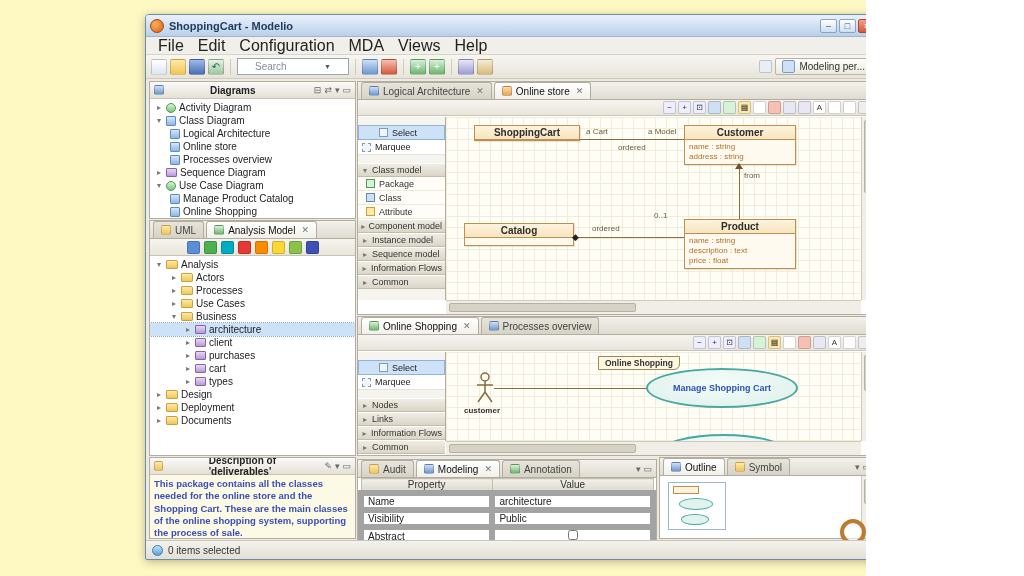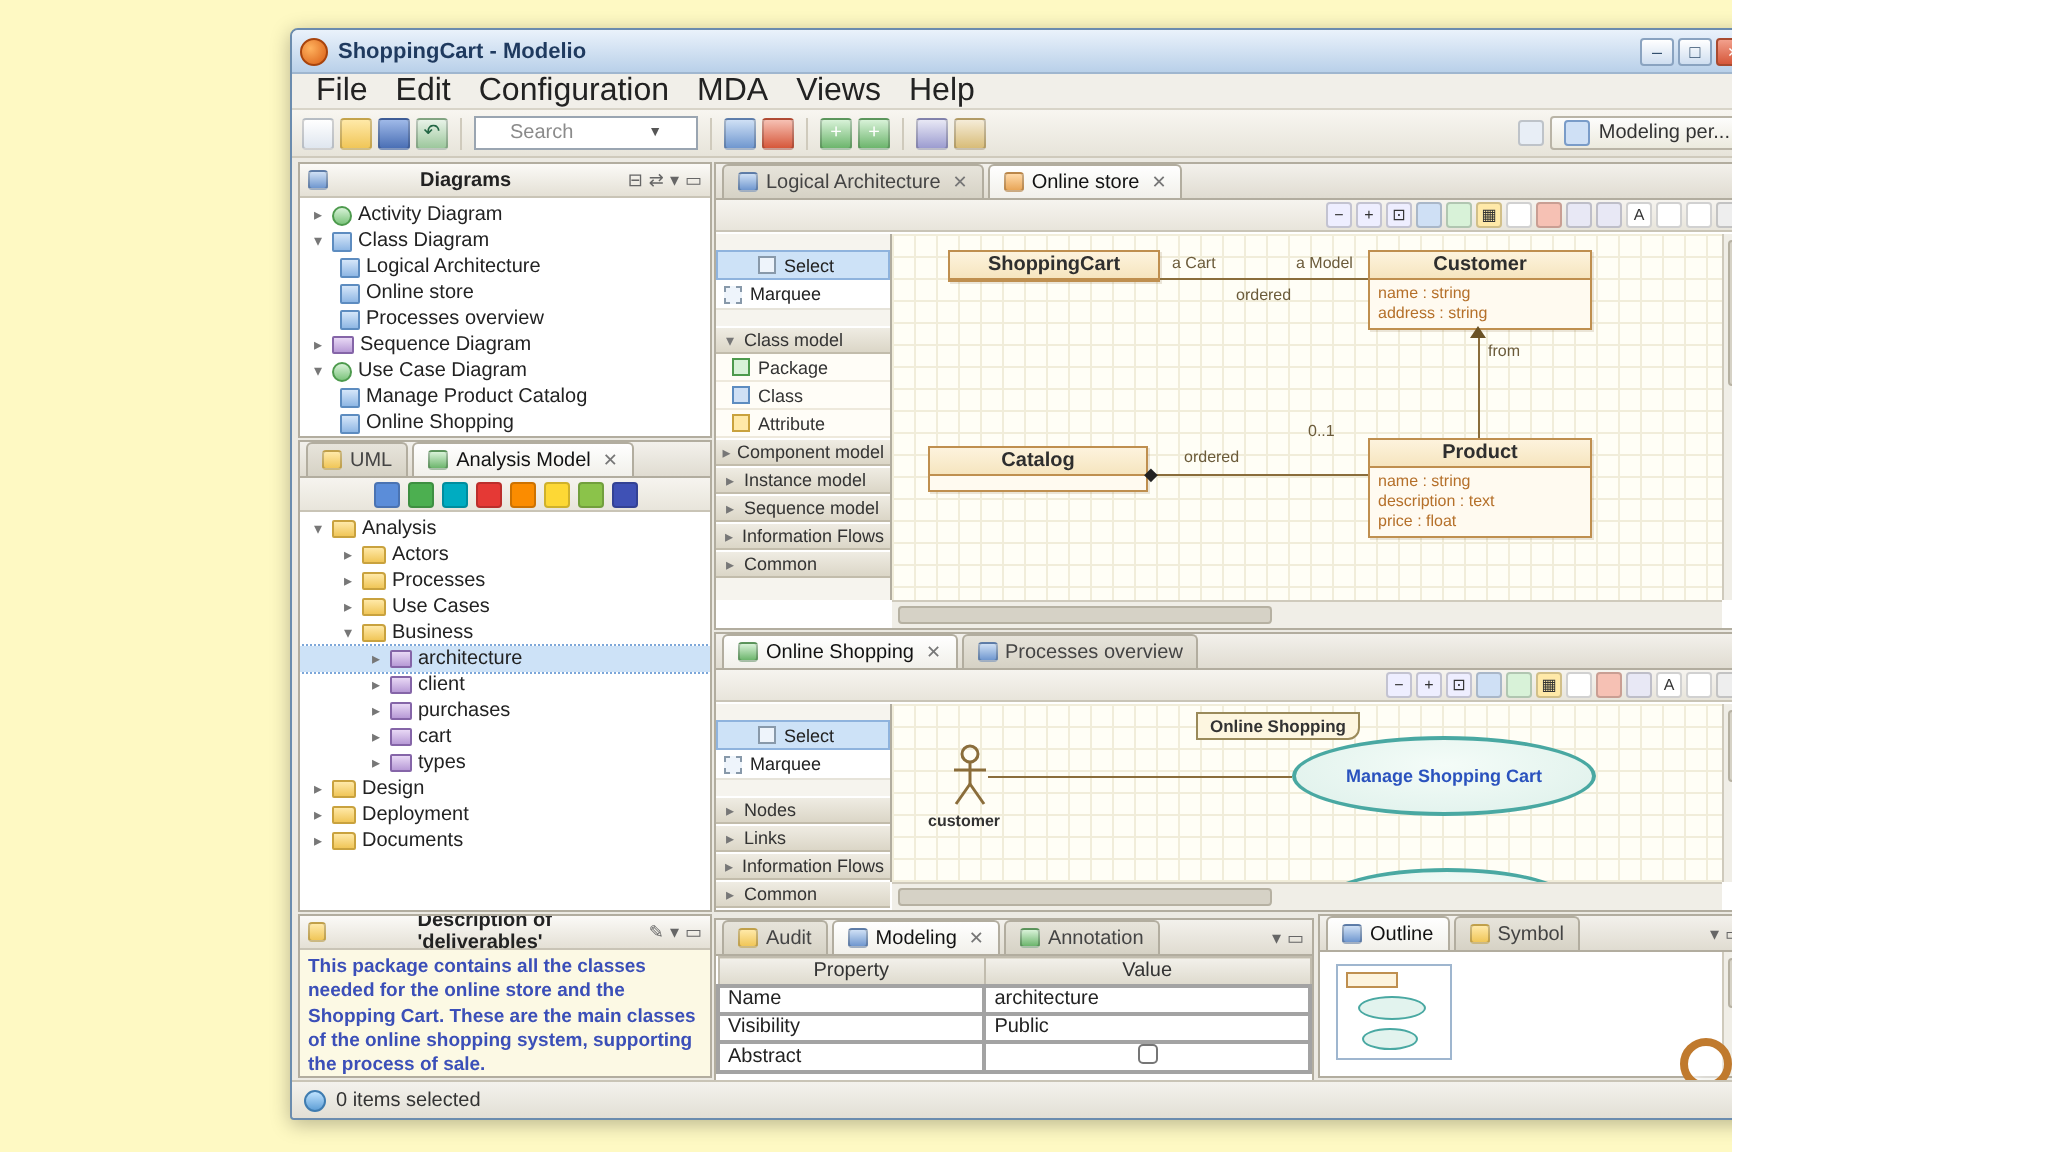--- a/index.html
+++ b/index.html
@@ -109,21 +109,21 @@
   .uc-ellipse { position:absolute; border:2px solid #49a8a2; border-radius:50%;
                 background:radial-gradient(ellipse at 50% 35%, #f4fcf8, #ddf0ea);
                 display:flex; align-items:center; justify-content:center;
                 font-size:9px; font-weight:bold; color:#2a52be; text-align:center; }
   .actor-label { position:absolute; font-size:8px; font-weight:bold; color:#333; }
 
   
   .prop-table { border-collapse:collapse; width:100%; font-size:10px; }
   .prop-table th { background:linear-gradient(#f2f0ea,#dedacd); border:1px solid #c1bcae;
                    font-weight:normal; color:#333; height:14px; }
-  .prop-table td { border:2px solid #a3a3a3; height:14px; padding:0 4px; color:#222; }
+  .prop-table td { border:6px solid #a3a3a3; height:14px; padding:0 4px; color:#222; }
   .val-link { color:#2a52be; }
 
   
   .desc-body { padding:3px 4px; font-size:9.5px; font-weight:bold; color:#3b4fb8;
                background:#fcf9e4; line-height:1.3; height:100%; }
 
   
   .outline-box { position:absolute; left:8px; top:6px; width:58px; height:48px; background:#fff;
                  border:1px solid #9fb6cf; }
   .mini-ell { position:absolute; border:1px solid #49a8a2; border-radius:50%; background:#e2f3ee; }

